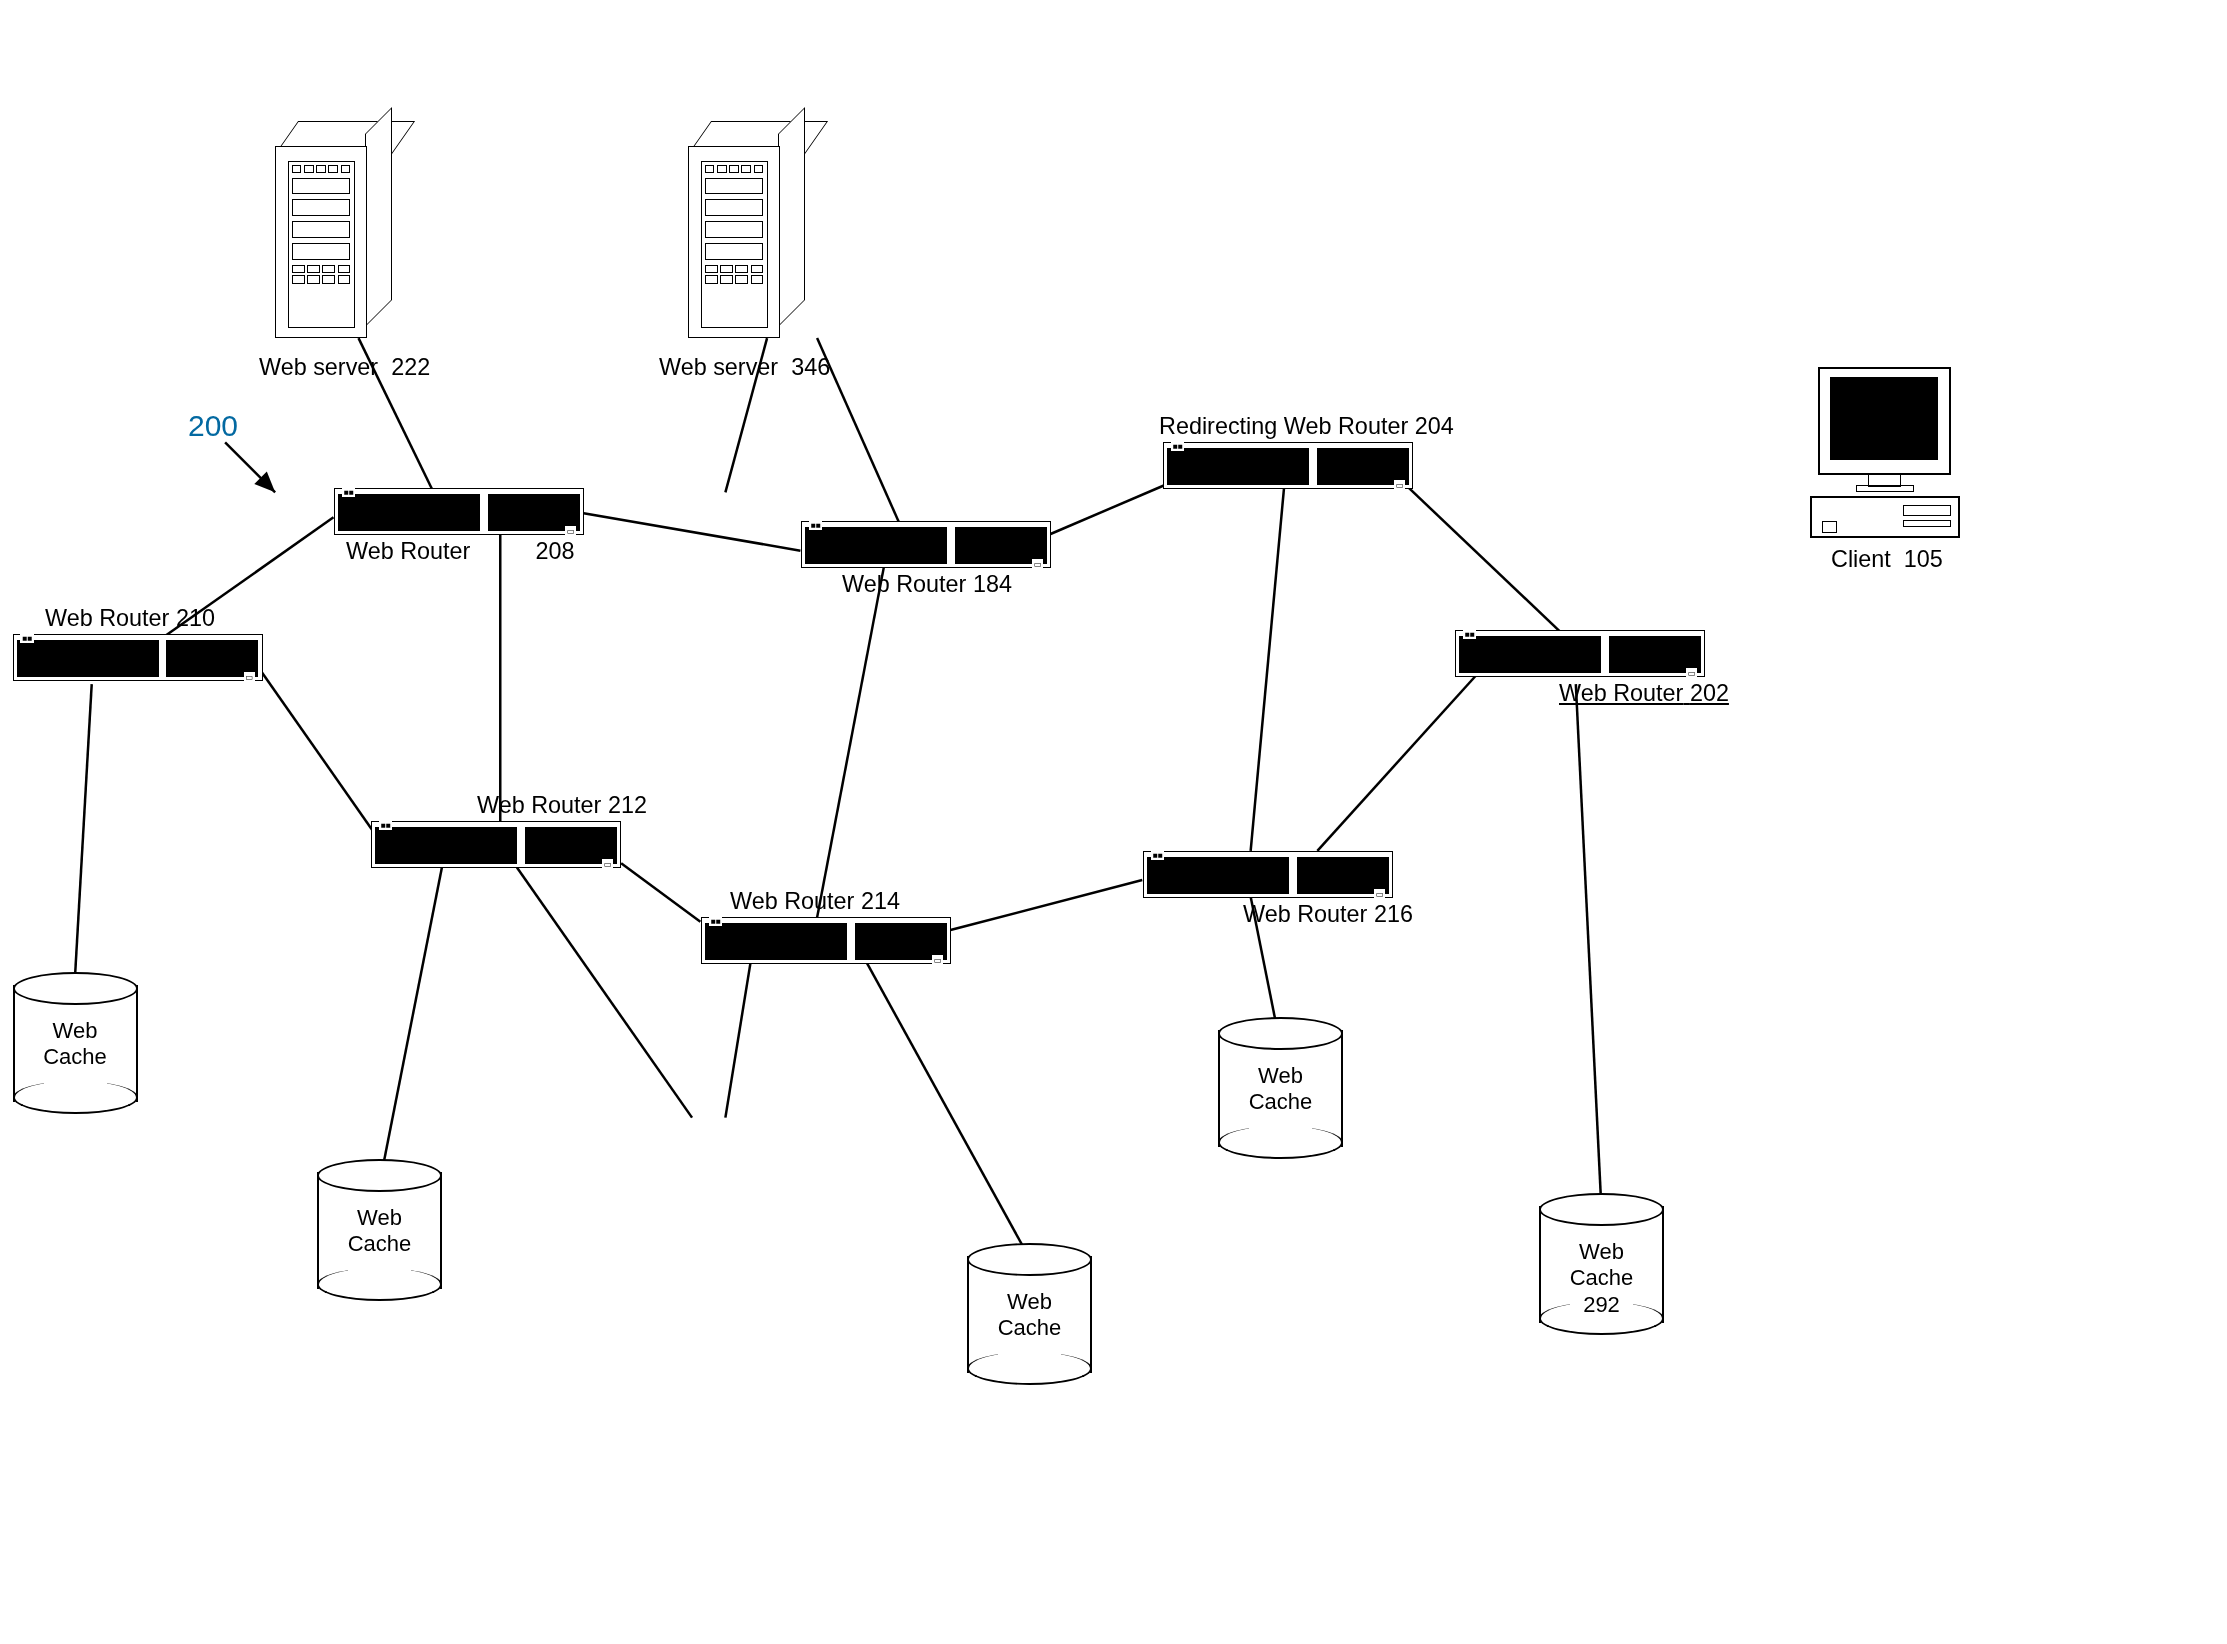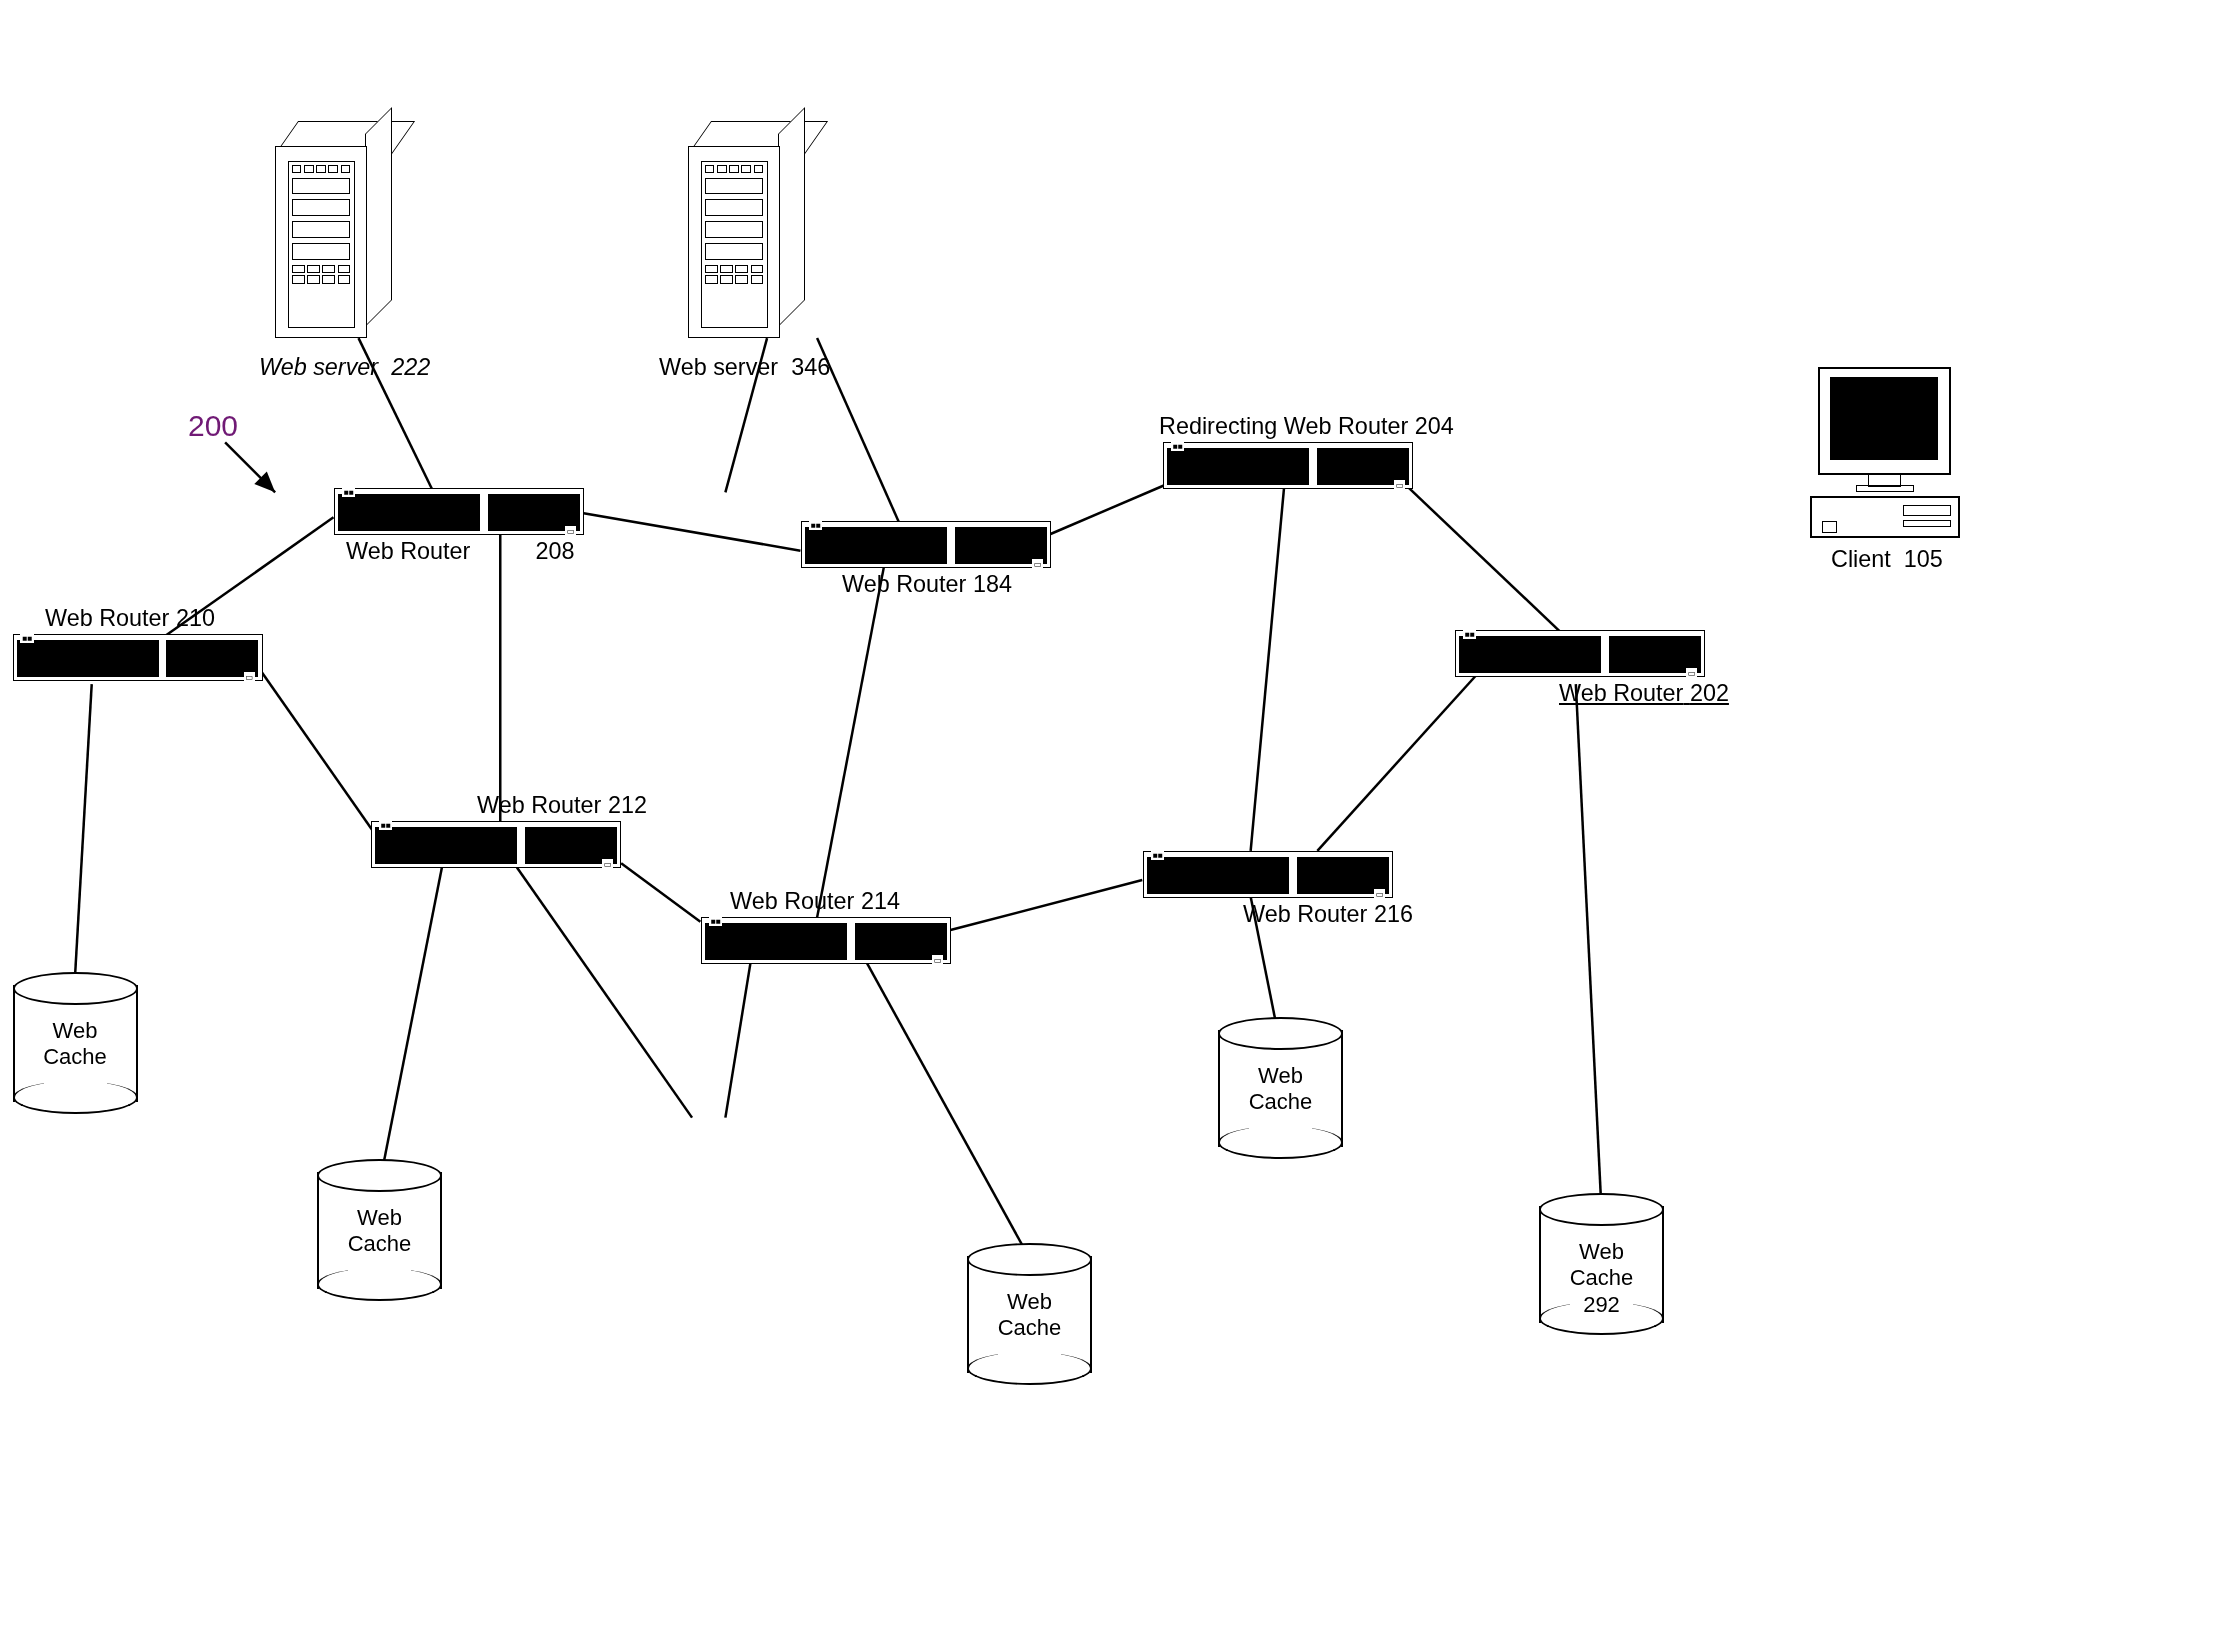--- a/index.html
+++ b/index.html
@@ -17,21 +17,21 @@
     }
     .label {
       position: absolute;
       font-size: 23.4px;
       color: black;
       white-space: nowrap;
     }
     .label-ref {
       position: absolute;
       font-size: 27px;
-      color: #701a75;
+      color: #0369a1;
     }
     svg {
       position: absolute;
       top: 0;
       left: 0;
       width: 100%;
       height: 100%;
       pointer-events: none;
     }
     
@@ -343,21 +343,21 @@
           <div class="server-vent"></div>
         </div>
       <div class="server-vent-row">
           <div class="server-vent"></div>
           <div class="server-vent"></div>
           <div class="server-vent"></div>
           <div class="server-vent"></div>
         </div>
     </div>
   </div>
-  <div class="label" style="left:259px; top:354px;font-style:italic;">
+  <div class="label" style="left:259px; top:354px;">
     <span>Web server</span>&nbsp;&nbsp;<span>222</span>
   </div>
 
   <div class="server" style="left:688px; top:121px;">
     <div class="server-top"></div>
     <div class="server-side"></div>
     <div class="server-body"></div>
     <div class="server-panel">
       <div class="server-vent-row">
           <div class="server-vent"></div>

